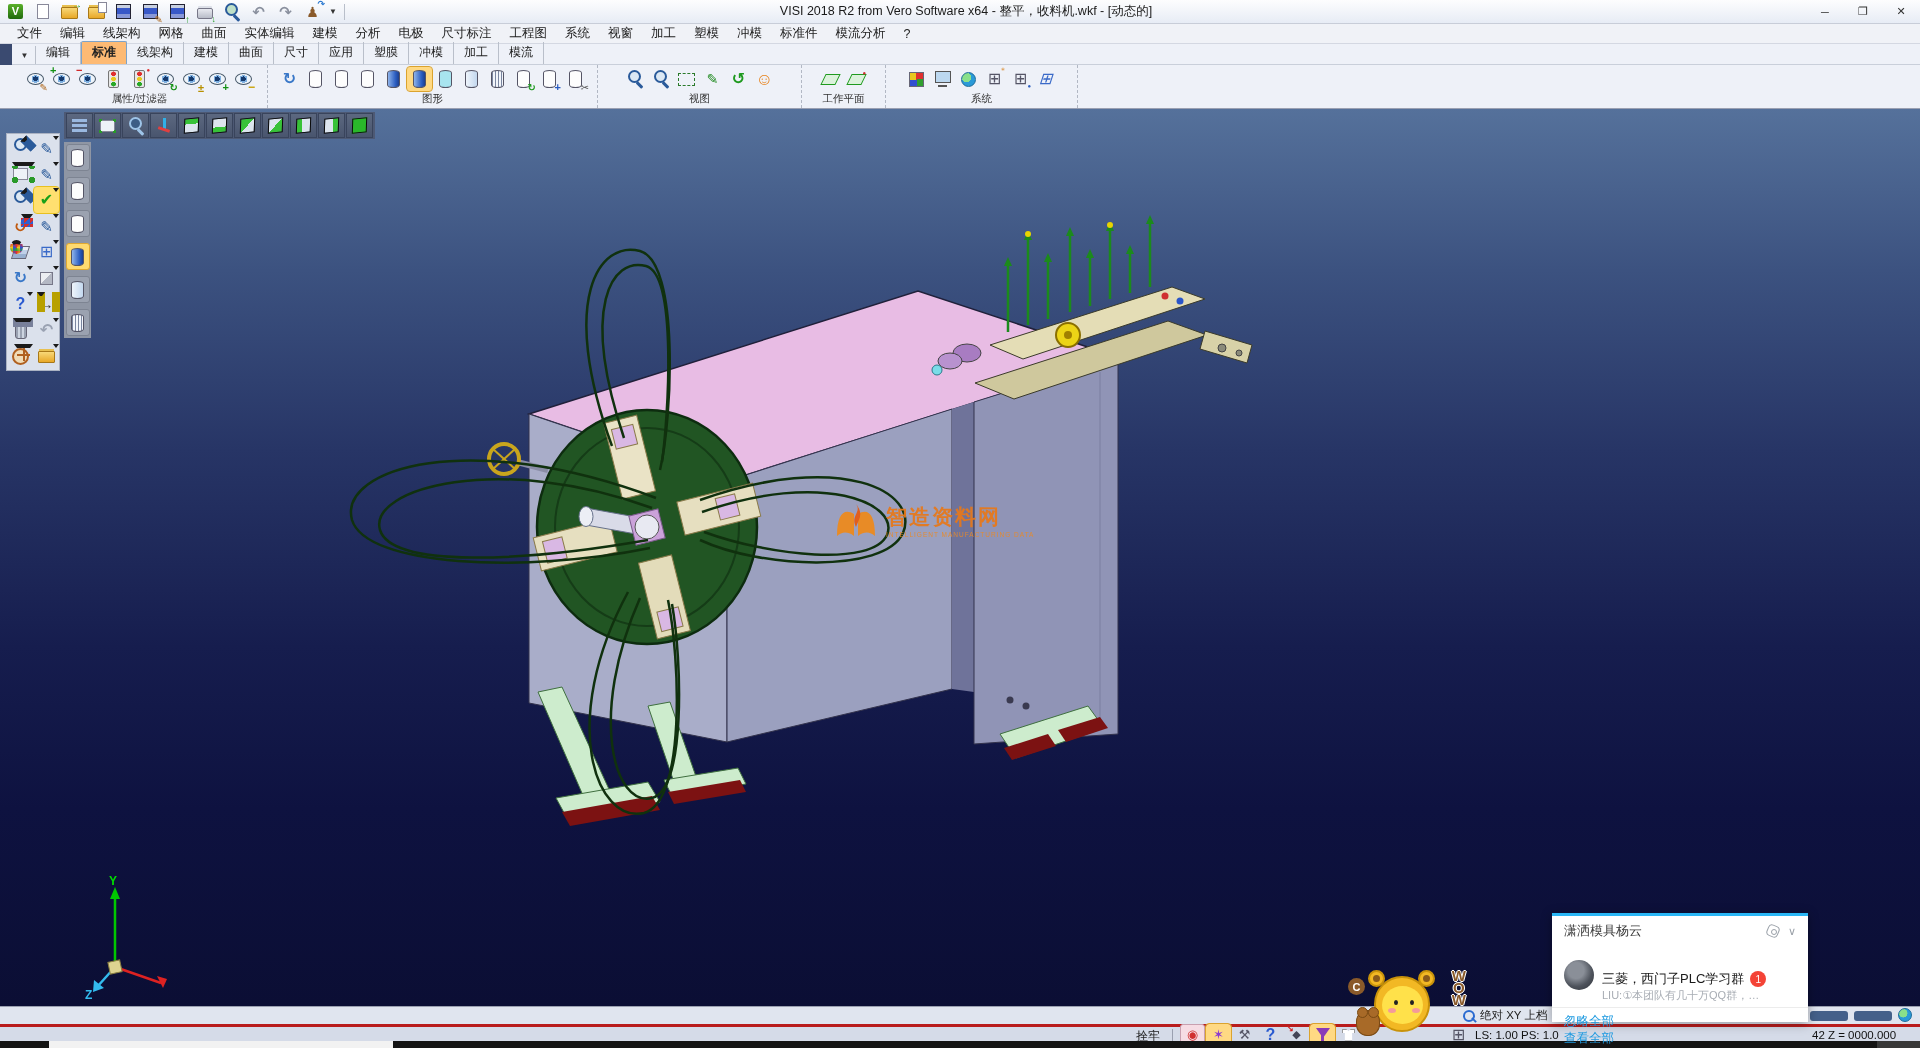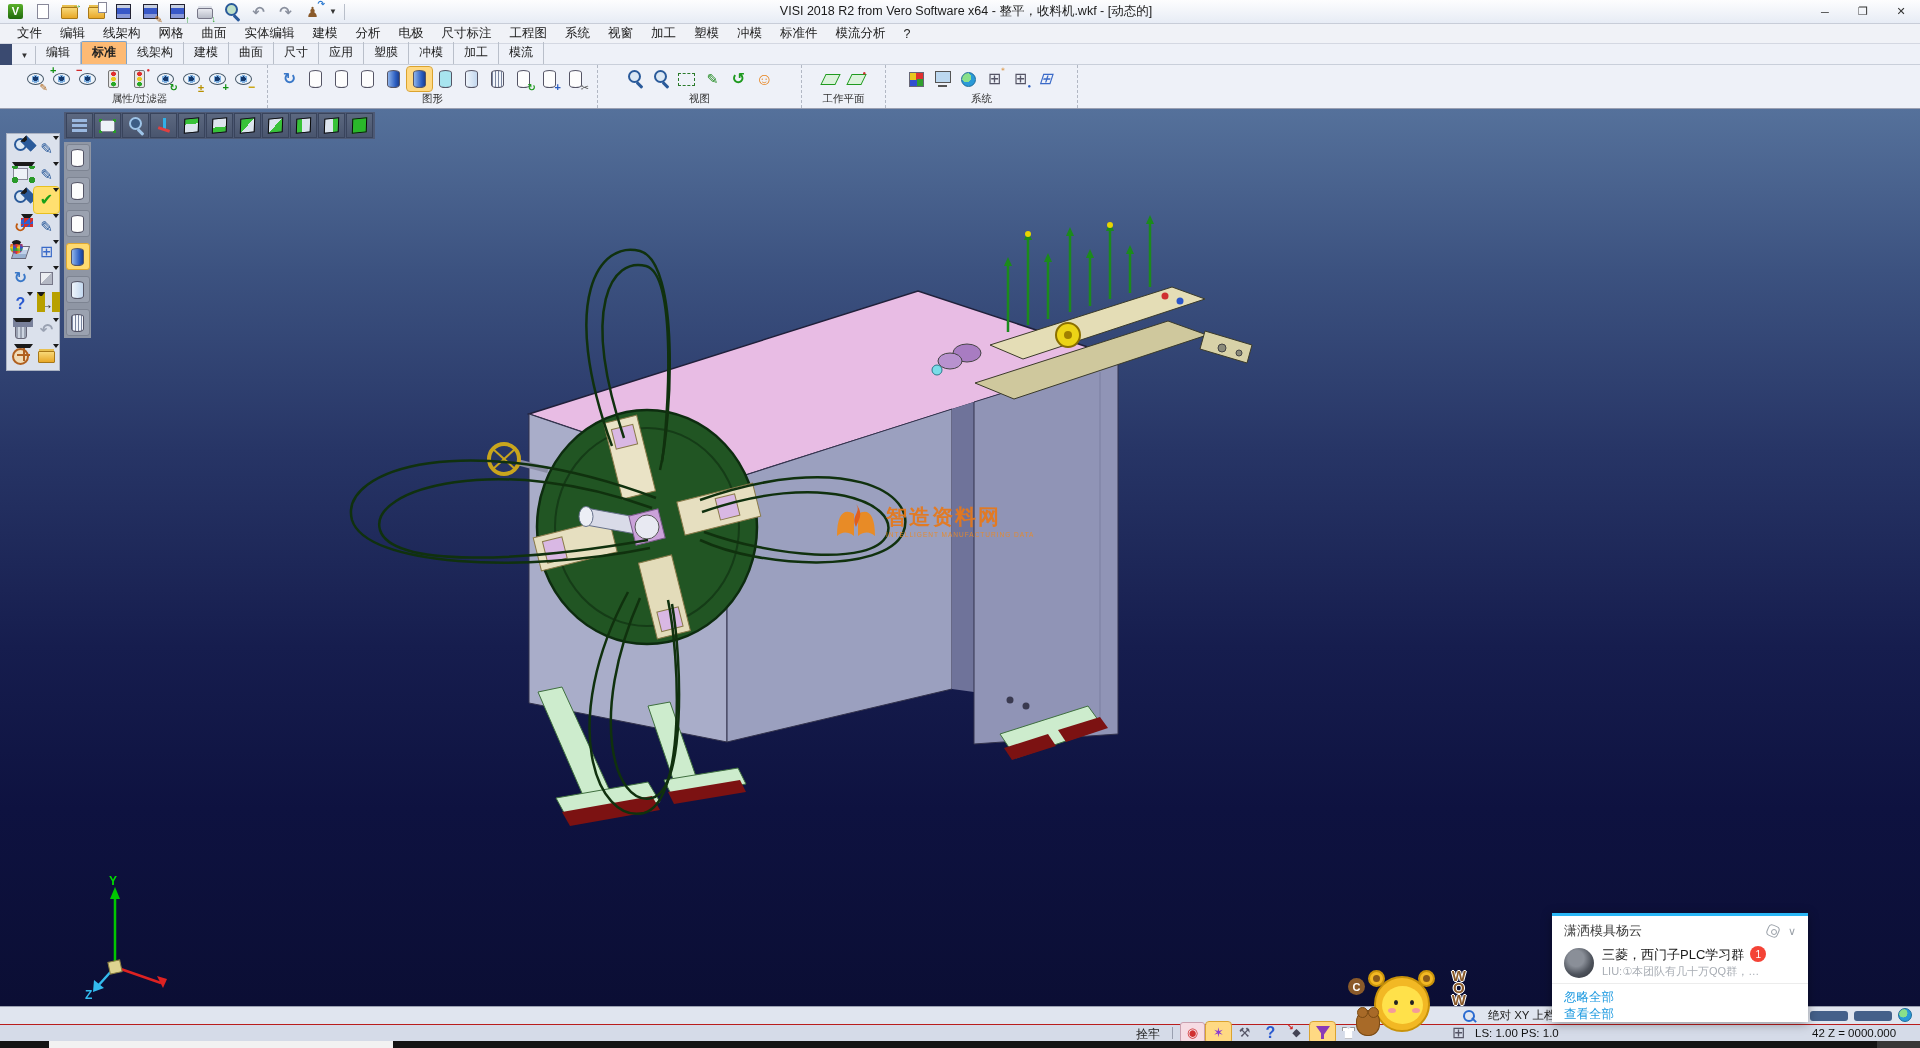--- a/index.html
+++ b/index.html
@@ -224,22 +224,22 @@
 
   .watermark { position:absolute; top:391px; left:834px; display:flex; align-items:center; gap:8px; opacity:.92; }
   .wm-text { display:flex; flex-direction:column; }
   .wm-title { font-size:21px; font-weight:bold; color:#e87818; letter-spacing:2px; white-space:nowrap; }
   .wm-sub { font-size:6.5px; color:#e88a28; letter-spacing:1px; white-space:nowrap; }
 
   
   .status-upper { position:absolute; top:1006px; left:0; width:1920px; height:18px;
     background:#e0e5ef; border-top:1px solid #9aa0b0; }
   .status-lower { position:absolute; top:1024px; left:0; width:1920px; height:17px;
-    background:#d5dbe8; border-top:1px solid #b91c1c; }
-  .su-mode { position:absolute; left:1462px; top:1px; display:flex; align-items:center; gap:12px;
+    background:#d5dbe8; border-top:3px solid #b91c1c; }
+  .su-mode { position:absolute; left:1462px; top:1px; display:flex; align-items:center; gap:4px;
     font-size:11.5px; color:#222; }
   .search-glyph { position:relative; width:14px; height:14px; }
   .search-glyph::before { content:""; position:absolute; left:1px; top:1px; width:8px; height:8px;
     border:2px solid #2a6ad0; border-radius:50%; }
   .search-glyph::after { content:""; position:absolute; right:1px; bottom:0; width:2px; height:6px;
     background:#2a6ad0; transform:rotate(-45deg); }
   .su-bars { position:absolute; left:1810px; top:3px; display:flex; gap:6px; align-items:center; }
   .su-bar { width:38px; height:10px; background:#44608a; border-radius:3px; }
   .su-globe { width:14px; height:14px; border-radius:50%; border:1px solid #1a6a9a; margin-top:-2px;
     background:radial-gradient(circle at 35% 35%,#8ae08a 0 38%,#2a9ad8 40%); }
@@ -265,21 +265,21 @@
   .gear-glyph { position:relative; width:14px; height:14px; margin-right:8px; }
   .gear-glyph::before { content:""; position:absolute; inset:1px; border:1.5px solid #9aa0a8; border-radius:4px;
     transform:rotate(22deg); }
   .gear-glyph::after { content:""; position:absolute; left:5px; top:5px; width:4px; height:4px;
     border-radius:50%; border:1.5px solid #9aa0a8; }
   .chev { font-size:11px; color:#9aa0a8; }
   .popup-msg { display:flex; align-items:center; gap:8px; padding:4px 12px; }
   .avatar { width:30px; height:30px; border-radius:50%; flex:none;
     background:radial-gradient(circle at 40% 35%,#8a8f98 0 30%,#4e535c 60%,#2e3138); }
   .msg-text { flex:1; min-width:0; }
-  .msg-title-row { display:flex; align-items:flex-start; gap:6px; }
+  .msg-title-row { display:flex; align-items:center; gap:6px;margin-top:24px; }
   .msg-title { font-size:13px; color:#1a1a1a; white-space:nowrap; }
   .badge { width:16px; height:16px; border-radius:50%; background:#f44336; color:#fff; font-size:10px;
     display:flex; align-items:center; justify-content:center; flex:none; }
   .msg-preview { font-size:11px; color:#a8adb4; white-space:nowrap; overflow:hidden; text-overflow:ellipsis; }
   .popup-foot { margin-top:auto; border-top:1px solid #ececec; display:flex; justify-content:space-between;
     padding:5px 12px 6px;flex-direction:column; }
   .popup-link { font-size:12.5px; color:#1e9ae0; }
 
   
   .mascot { position:absolute; left:1348px; top:970px; width:122px; height:74px; z-index:20; }

